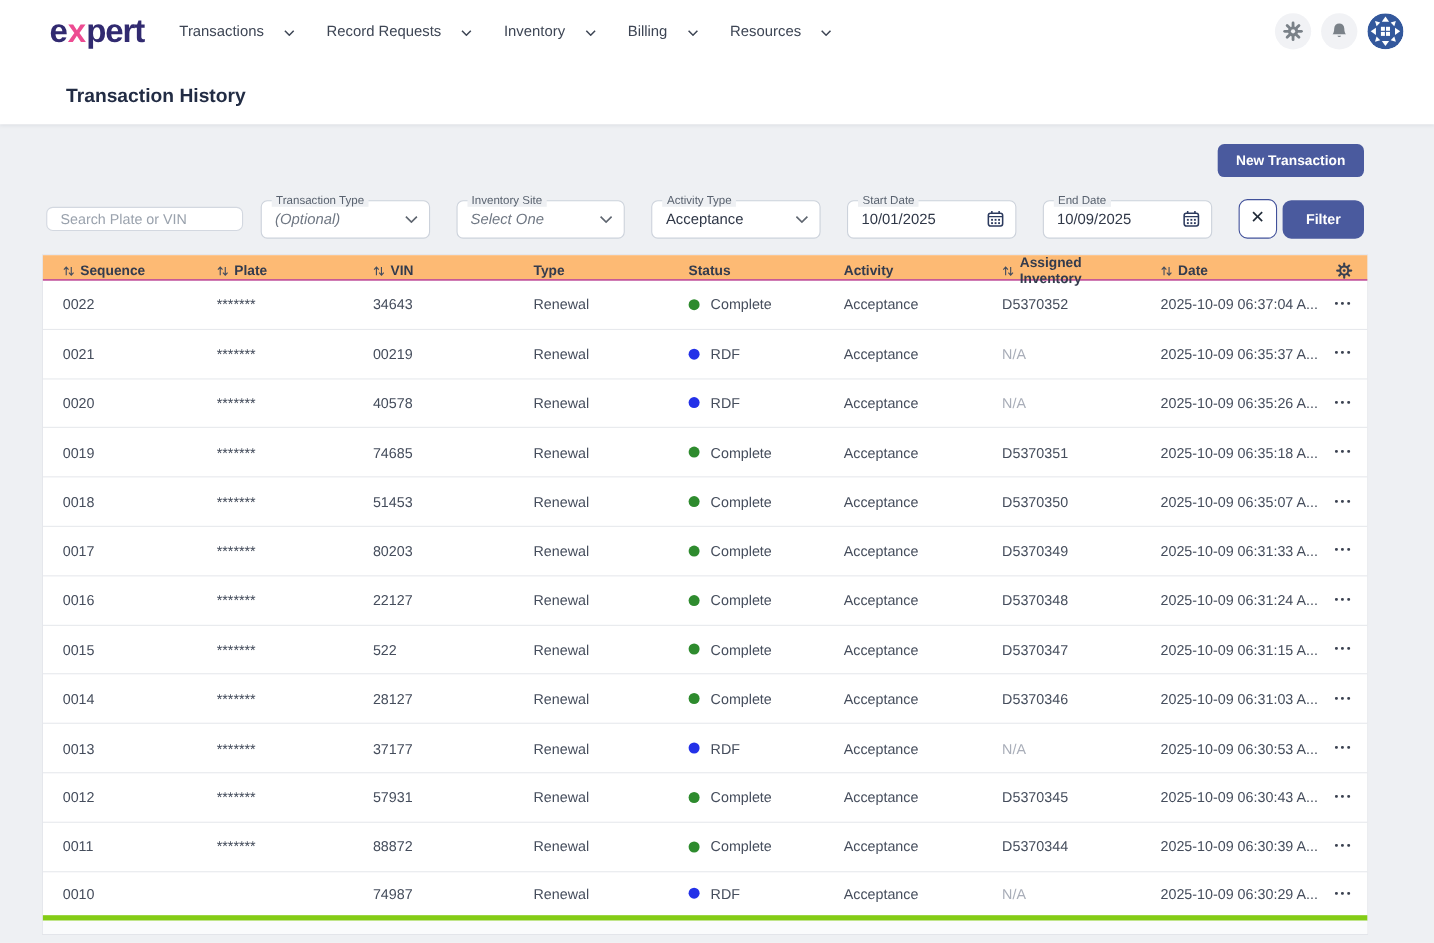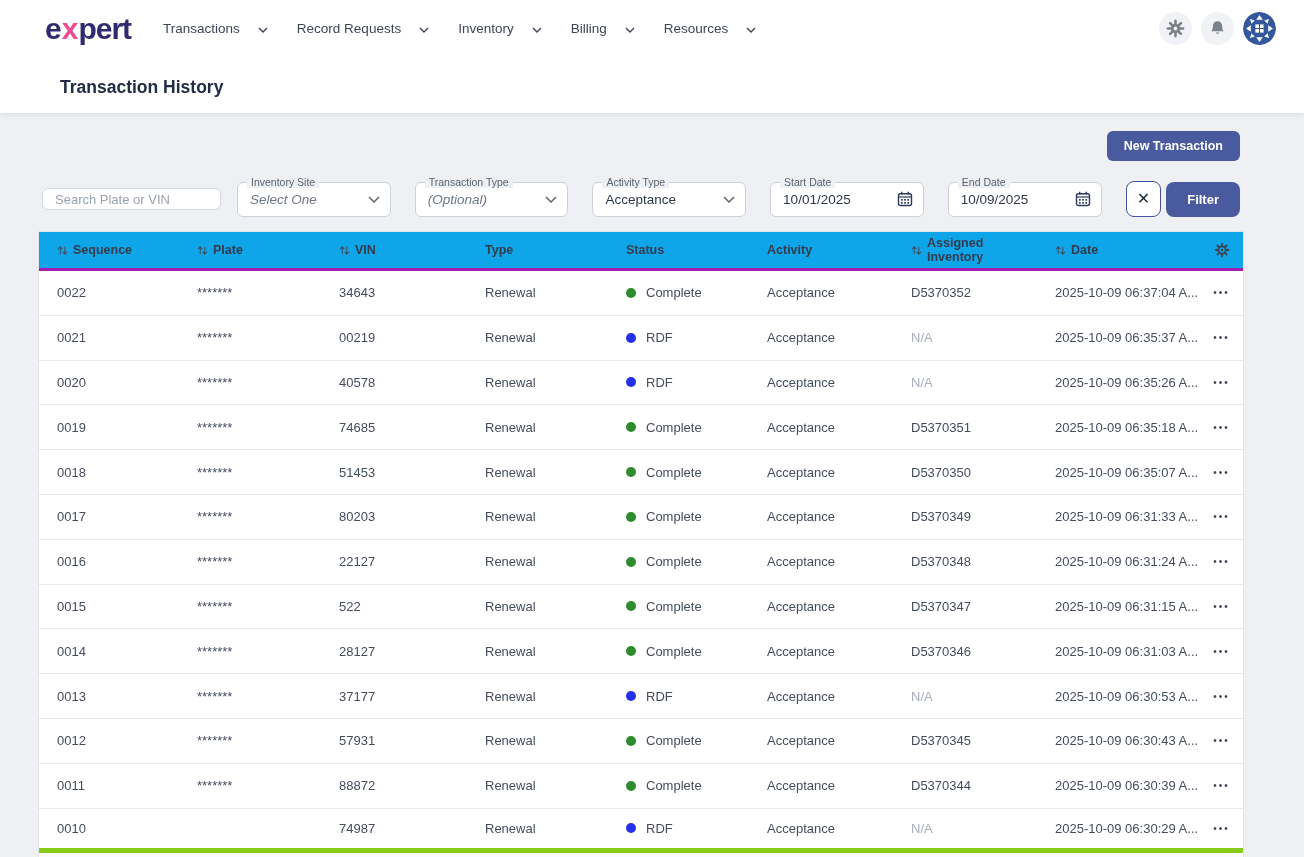--- a/index.html
+++ b/index.html
@@ -37,21 +37,21 @@
     background:#eef0f3; padding:0 4px; line-height:1.2; white-space:nowrap; }
   .field .fvalue { flex:1; font-size:13.5px; color:#2f3747; white-space:nowrap; overflow:hidden; }
   .field .fvalue.italic { font-style:italic; color:#6f7783; }
   .btn-clear { width:36px; height:36px; border:1px solid #41519a; border-radius:8px; background:#fff;
     font-size:16px; color:#1f2937; cursor:pointer; margin-right:5px; line-height:1;
     display:flex; align-items:center; justify-content:center; font-family:inherit; }
 
   
   .table { margin:14px 60px 0 38px; width:1206px; background:#fff; border:1px solid #e3e5ea; }
   .tr, .thead { display:grid; grid-template-columns:140px 142px 146px 141px 141px 144px 144px 161px 47px; align-items:center; }
-  .thead { height:39px; background:#0ea5e9; border-bottom:3px solid #a21caf; }
+  .thead { height:23px; background:#fdba74; border-bottom:1px solid #a21caf; }
   .th { display:flex; align-items:center; gap:5px; padding-left:18px; font-size:12.5px; font-weight:bold; color:#333b4d; }
   .th.settings { justify-content:center; padding-left:0; cursor:pointer; }
   .tr { height:44.8px; border-bottom:1px solid #e7e9ed; }
   .tr:last-of-type { border-bottom:5px solid #84cc16; }
   .td { padding-left:18px; font-size:13px; color:#454d5c; white-space:nowrap; overflow:hidden; display:flex; align-items:center; }
   .td.muted { color:#a9aeb9; }
   .dot { width:10px; height:10px; border-radius:50%; display:inline-block; margin-right:10px; flex:none; }
   .dots-btn { background:none; border:none; cursor:pointer; font-size:10px; letter-spacing:2px;
     color:#3a4150; padding:4px 2px; font-family:inherit; }
   .partial-row { height:12px; background:#fafbfc; }
@@ -145,29 +145,29 @@
 </header>
 
 <main>
   <div class="actions-row">
     <button class="btn-primary">New Transaction</button>
   </div>
 
   <div class="filter-row">
     <input class="search-input" type="text" placeholder="Search Plate or VIN" style="">
     <div class="field">
+      <span class="flabel">Transaction Type</span>
+      <span class="fvalue italic">(Optional)</span>
+      <svg width="12" height="7" viewBox="0 0 12 7">
+          <path d="M1 1l5 5 5-5" fill="none" stroke="#5f6670" stroke-width="1.5"></path>
+        </svg>
+    </div>
+    <div class="field">
       <span class="flabel">Inventory Site</span>
       <span class="fvalue italic">Select One</span>
-      <svg width="12" height="7" viewBox="0 0 12 7">
-          <path d="M1 1l5 5 5-5" fill="none" stroke="#5f6670" stroke-width="1.5"></path>
-        </svg>
-    </div>
-    <div class="field">
-      <span class="flabel">Transaction Type</span>
-      <span class="fvalue italic">(Optional)</span>
       <svg width="12" height="7" viewBox="0 0 12 7">
           <path d="M1 1l5 5 5-5" fill="none" stroke="#5f6670" stroke-width="1.5"></path>
         </svg>
     </div>
     <div class="field">
       <span class="flabel">Activity Type</span>
       <span class="fvalue">Acceptance</span>
       <svg width="12" height="7" viewBox="0 0 12 7">
           <path d="M1 1l5 5 5-5" fill="none" stroke="#5f6670" stroke-width="1.5"></path>
         </svg>

